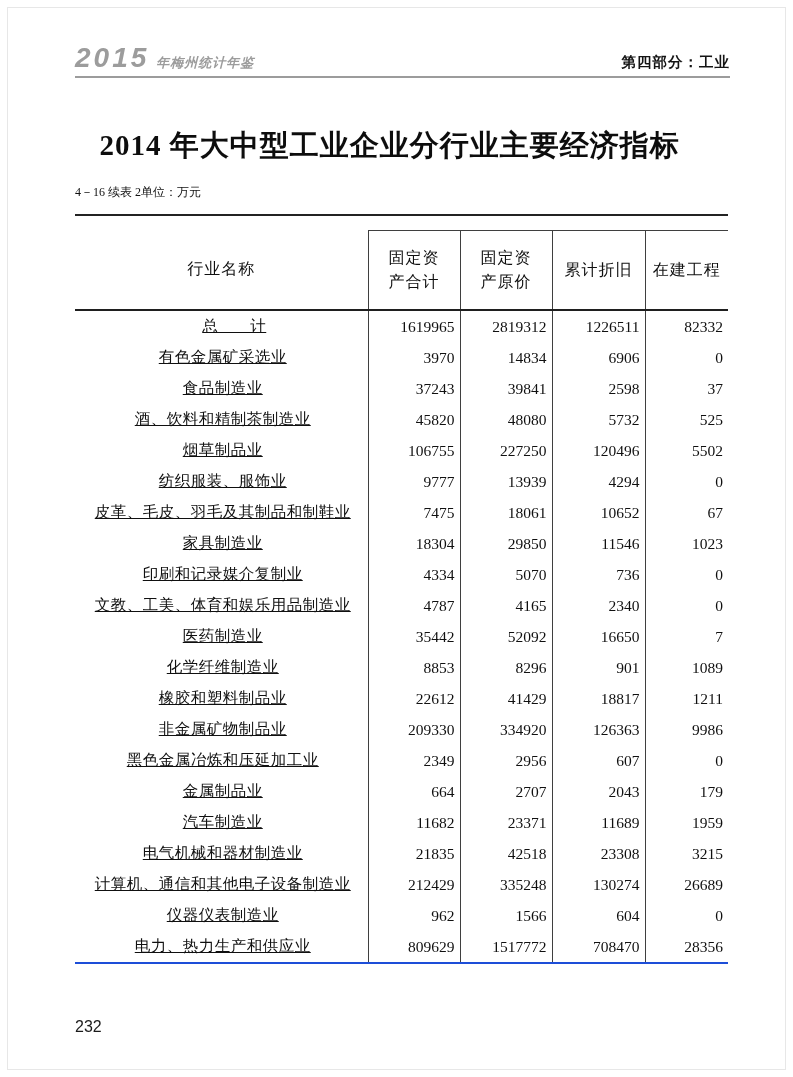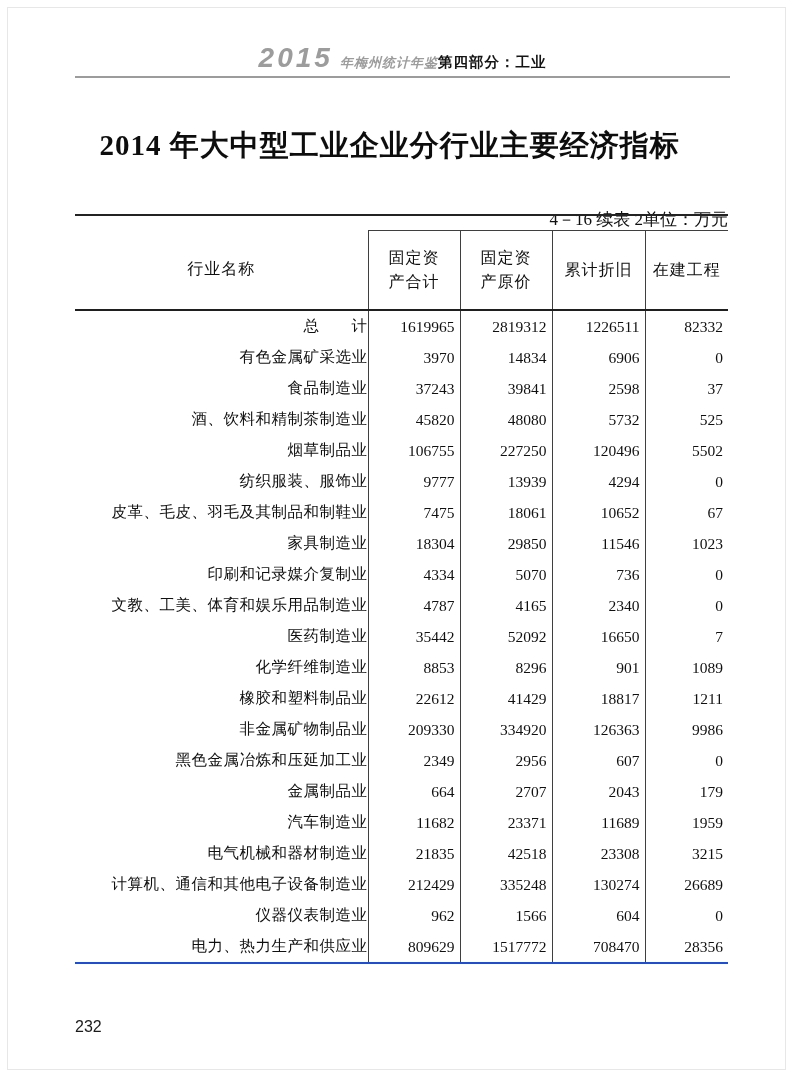--- a/index.html
+++ b/index.html
@@ -23,21 +23,21 @@
   }
   
   .run-head {
     position: absolute;
     left: 75px;
     top: 42px;
     width: 655px;
   }
   .run-head-inner {
     display: flex;
-    justify-content: center;
+    justify-content: space-between;
     align-items: baseline;
   }
   .logo {
     color: #9c9c9c;
     font-style: italic;
     font-weight: bold;
     font-family: "Liberation Sans", "DejaVu Sans", sans-serif;
     white-space: nowrap;
   }
   .logo-year {
@@ -70,26 +70,26 @@
     text-align: center;
     font-size: 29px;
     font-weight: bold;
     color: #0d0d0d;
     letter-spacing: 1px;
     margin: 0;
   }
   .caption-row {
     position: absolute;
     left: 75px;
-    top: 208px;
+    top: 184px;
     width: 653px;
     display: flex;
-    justify-content: flex-end;
+    justify-content: flex-start;
     align-items: flex-end;
-    font-size: 17px;
+    font-size: 12px;
     color: #101010;
   }
   .caption-rule {
     position: absolute;
     left: 75px;
     top: 214px;
     width: 653px;
     height: 2px;
     background: #232323;
   }
@@ -124,24 +124,25 @@
     border-top: 1.5px solid #3f3f3f;
   }
   .hl { display: block; line-height: 24px; }
   .data-table tbody td {
     height: 31px;
     font-size: 15.5px;
     vertical-align: middle;
     padding: 0;
   }
   .name-cell {
-    text-align: right;
+    text-align: center;
     padding-left: 3px !important;
     letter-spacing: 0.5px;
     white-space: nowrap;
+    text-decoration: underline;
   }
   .name-cell.total { padding-left: 26px !important; }
   .num-cell {
     border-left: 1px solid #3f3f3f;
     text-align: right;
     padding-right: 5px !important;
     font-variant-numeric: lining-nums;
   }
   
   .page-number {

